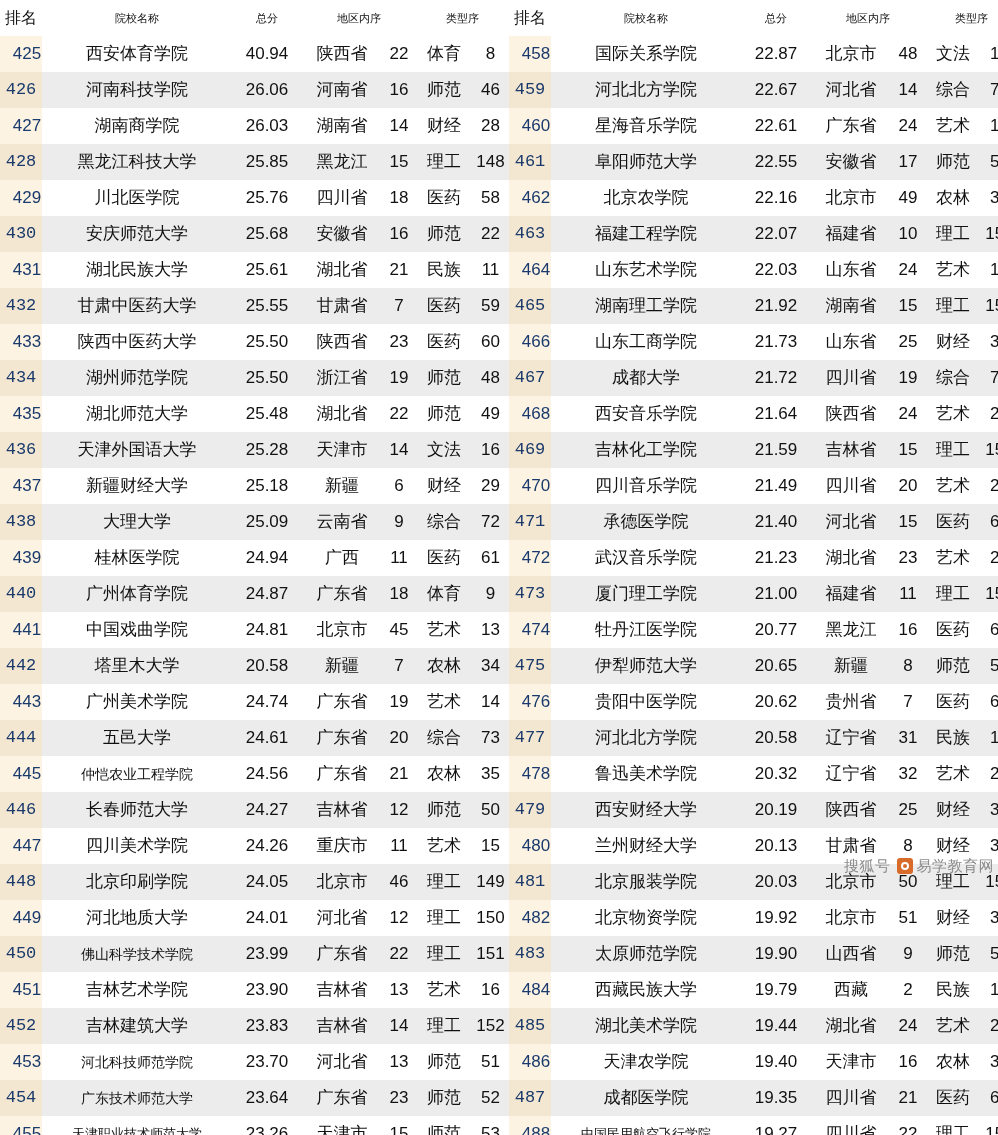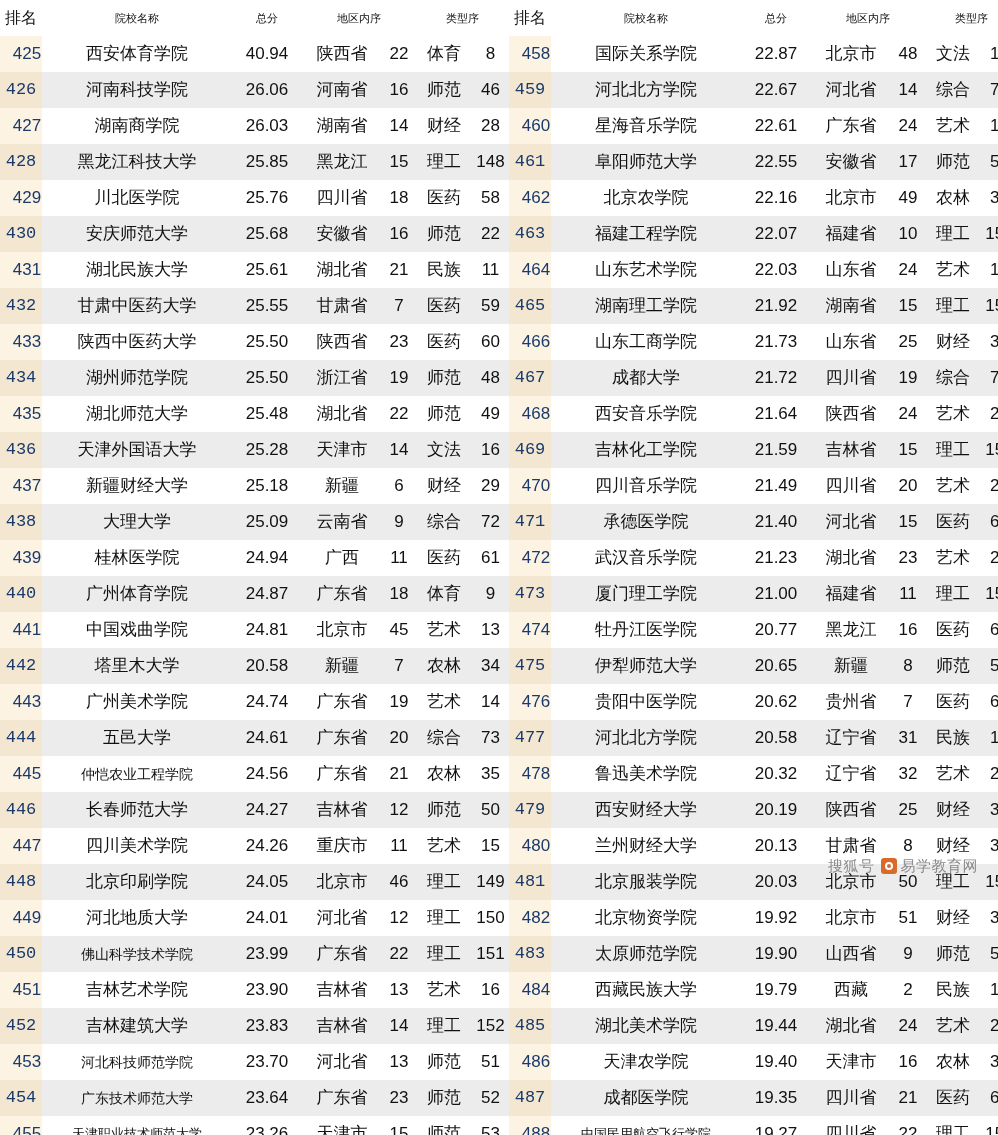--- a/index.html
+++ b/index.html
@@ -75,21 +75,21 @@
   td.name-col.smaller {
     font-size: 13px;
   }
   td.score-col { font-size: 17px; }
   td.region-col { font-size: 17px; }
   td.order-col { font-size: 17px; }
   td.type-col { font-size: 17px; }
 
   #watermark {
     position: absolute;
-    right: 20px;
+    right: 4px;
     bottom: 4px;
     font-size: 15px;
     color: #8a8a8a;
     letter-spacing: 0.5px;
     font-family: "Liberation Sans", sans-serif;
   }
   #watermark .wm-logo {
     display: inline-block;
     width: 16px;
     height: 16px;

